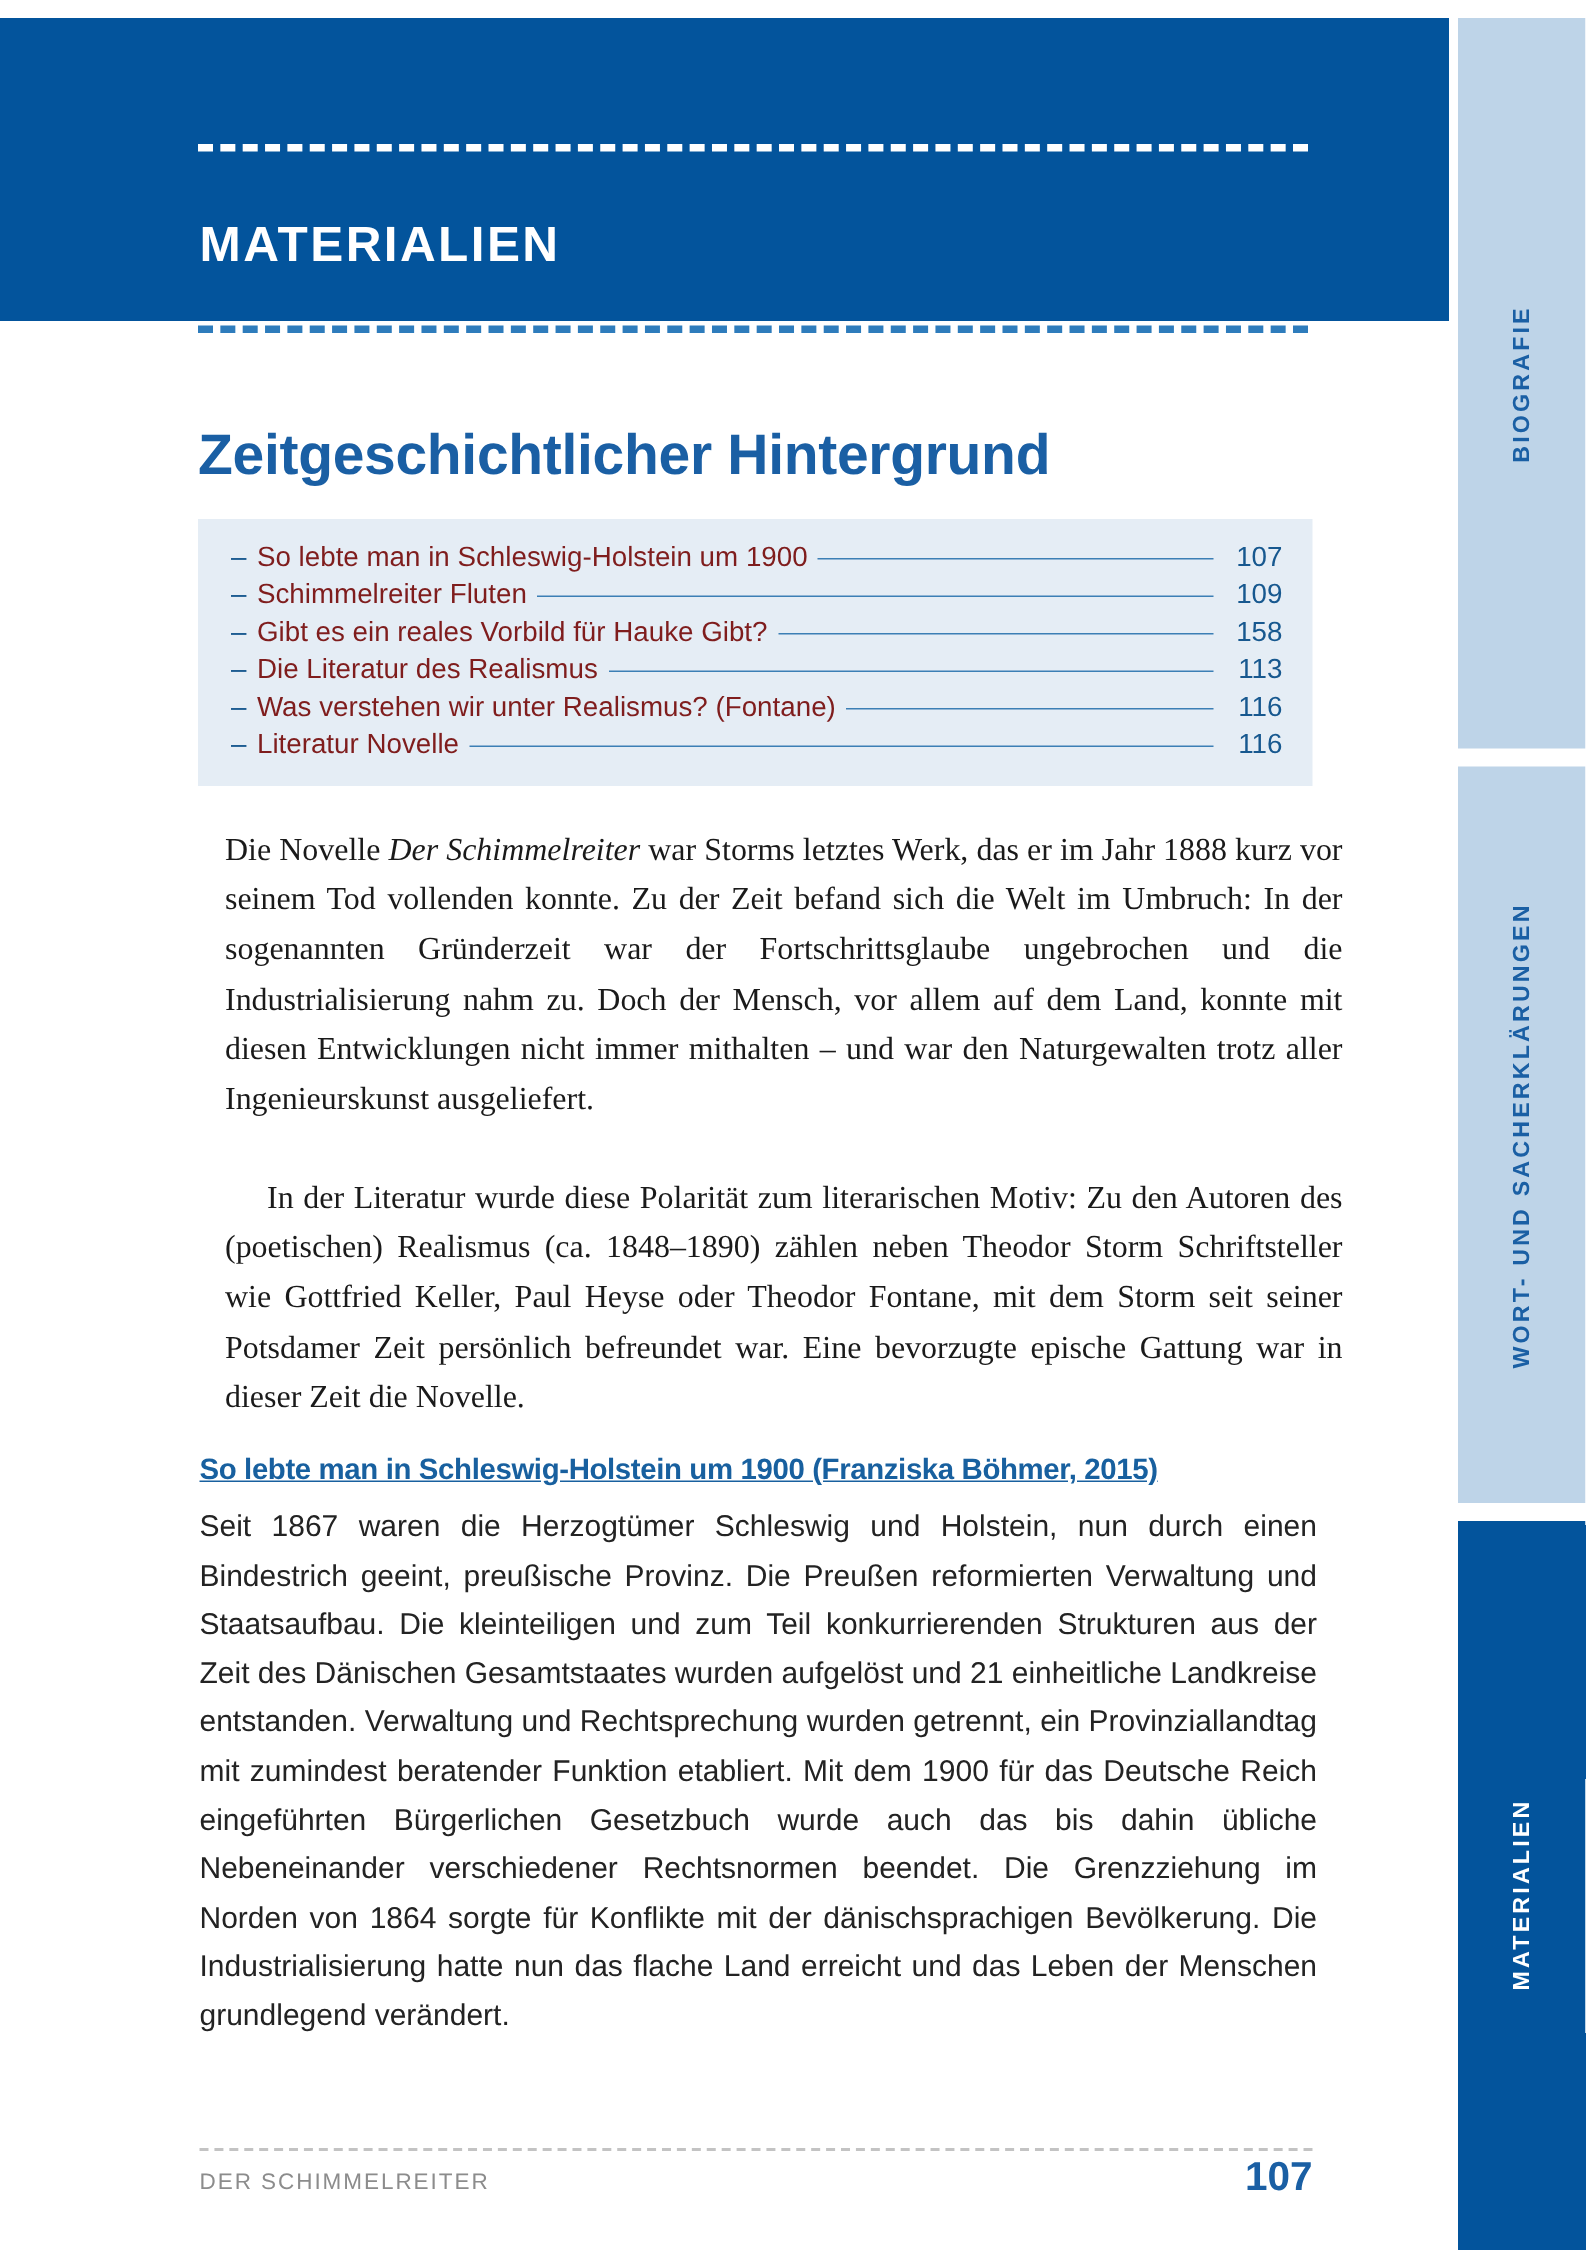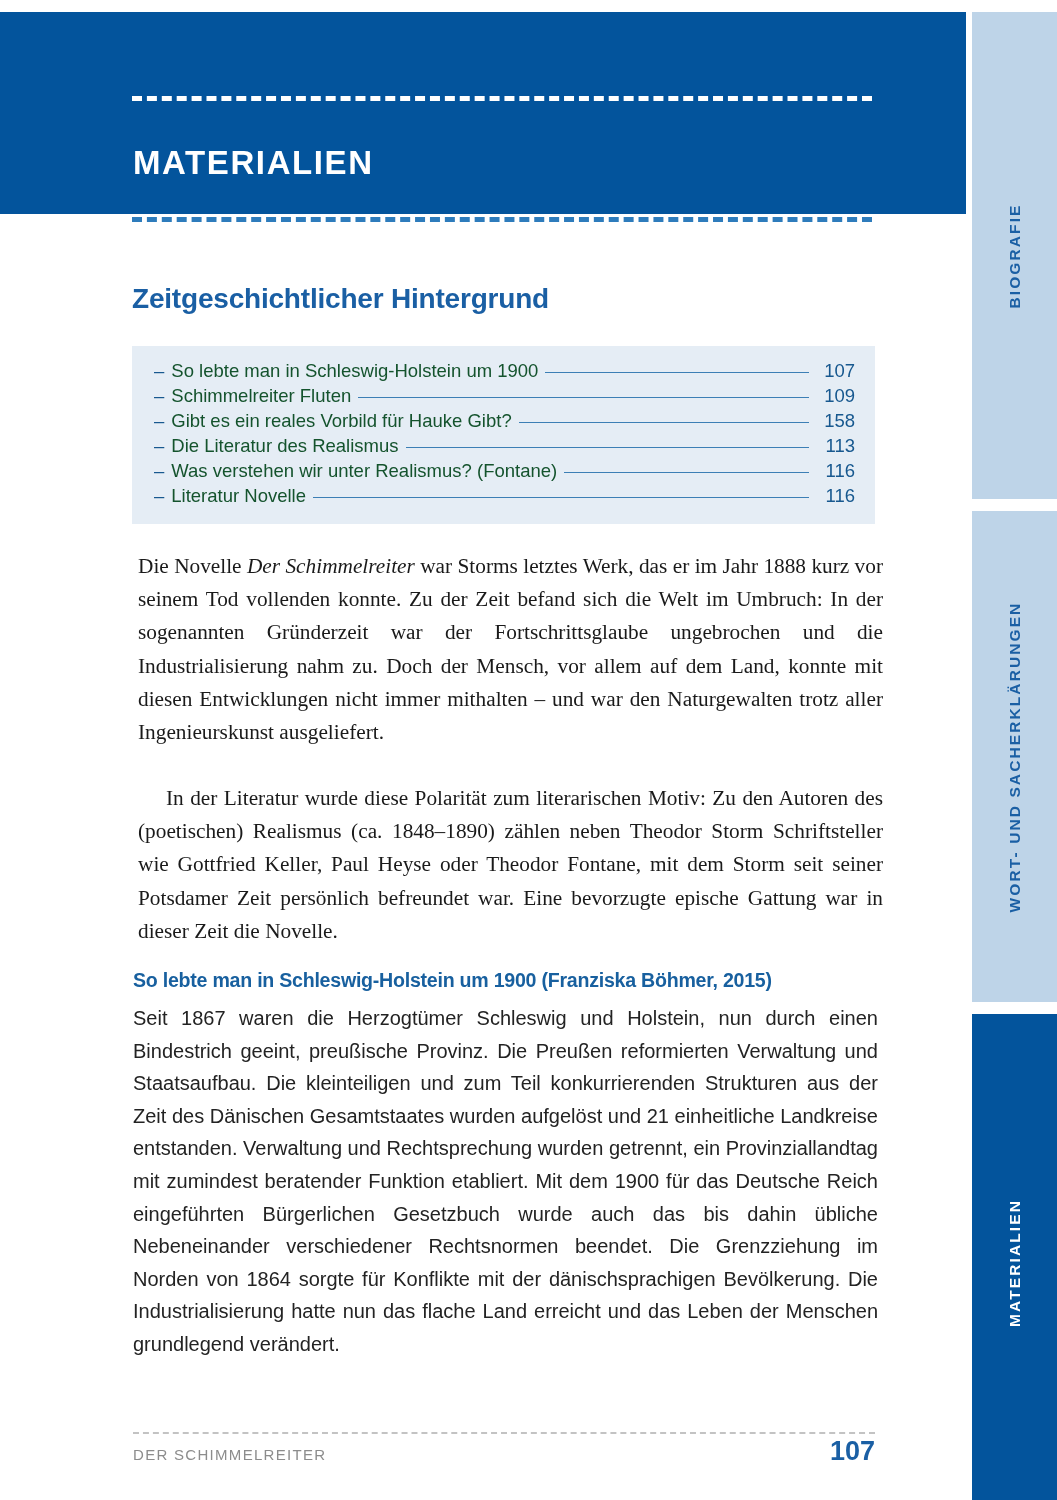--- a/index.html
+++ b/index.html
@@ -63,21 +63,21 @@
     width: 740px;
     height: 0;
     border-top: 5px dashed #2E7CBC;
   }
 
   
   .section-heading {
     position: absolute;
     left: 132px;
     top: 272px;
-    font-size: 28px;
+    font-size: 38px;
     font-weight: bold;
     color: #1A5FA4;
     letter-spacing: -0.2px;
     line-height: 1.1;
   }
 
   
   .toc-box {
     position: absolute;
     left: 132px;
@@ -95,42 +95,42 @@
     font-size: 18.5px;
     color: #17588F;
     white-space: nowrap;
   }
 
   .toc-dash {
     color: #17588F;
     margin-right: 7px;
   }
 
-  .toc-label { color: #14532d; text-align: center; }
+  .toc-label { color: #7f1d1d; text-align: center; }
 
   .toc-leader {
     flex: 1 1 auto;
     margin: 0 6px 0 7px;
     height: 0;
     border-bottom: 1.4px solid #3C7FB5;
     position: relative;
     top: -4px;
     min-width: 10px;
   }
 
   .toc-page {
     width: 40px;
     text-align: right;
     color: #17588F;
   }
 
   
   .serif-para {
     position: absolute;
-    left: 138px;
+    left: 150px;
     width: 745px;
     font-family: "Liberation Serif", serif;
     font-size: 21.3px;
     line-height: 33.2px;
     color: #1a1a1a;
     text-align: justify;
     text-justify: inter-word;
   }
 
   .serif-para em { font-style: italic; }
@@ -141,20 +141,21 @@
   .sub-heading {
     position: absolute;
     left: 133px;
     top: 957px;
     width: 750px;
     font-size: 19.6px;
     font-weight: bold;
     color: #18609F;
     letter-spacing: -0.25px;
     white-space: nowrap;
+    text-decoration: underline;
   }
 
   .sans-para {
     position: absolute;
     left: 133px;
     top: 990px;
     width: 745px;
     font-family: "Liberation Sans", sans-serif;
     font-size: 20px;
     line-height: 32.6px;

